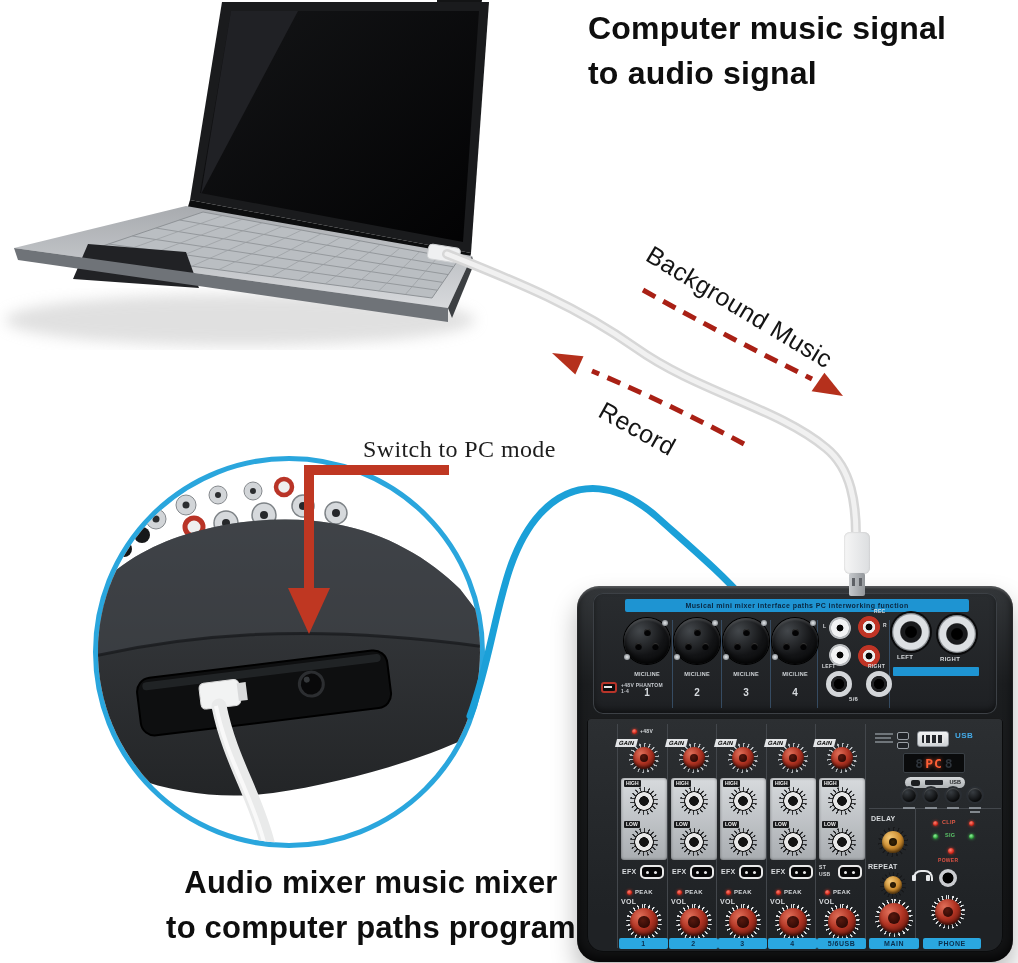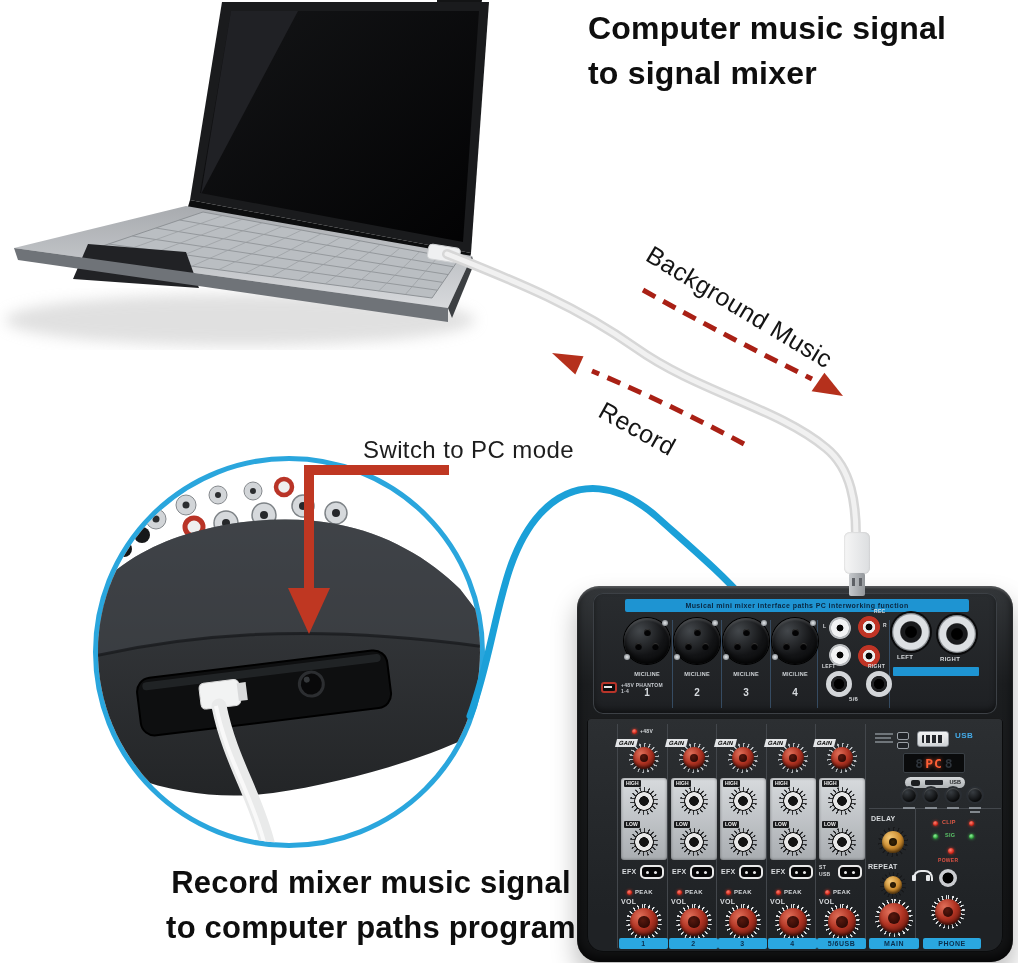--- a/index.html
+++ b/index.html
@@ -9,21 +9,21 @@
   #stage *{box-sizing:border-box;}
   .abs{position:absolute;}
 
   
   .headline{font-weight:bold;color:#0e0e0e;font-size:32px;line-height:45px;letter-spacing:.2px;}
   #title-top{left:588px;top:6px;width:420px;text-align:left;}
   #title-bottom{left:148px;top:860px;width:446px;text-align:center;font-size:31px;}
   .anno{color:#151515;font-size:25px;letter-spacing:.4px;white-space:nowrap;}
   #bg-music-label{left:656px;top:240px;transform:rotate(31deg);transform-origin:0 0;}
   #record-label{left:608px;top:396px;transform:rotate(29deg);transform-origin:0 0;}
-  #switch-label{left:363px;top:436px;font-size:24px;color:#1d1d1d;}
+  #switch-label{left:363px;top:436px;font-size:24px;color:#1d1d1d;font-family:Liberation Serif, serif;}
 
   
   #inset{left:93px;top:456px;width:392px;height:392px;border-radius:50%;
          border:5px solid #2aa6dd;overflow:hidden;background:#fff;}
 
   
   #mixer{left:577px;top:586px;width:436px;height:376px;}
   .mx-body{inset:0;border-radius:22px;background:linear-gradient(180deg,#34373a,#1b1d1f 26%,#121314 92%);
            box-shadow:inset 0 2px 2px rgba(255,255,255,.18),inset 0 -5px 10px rgba(0,0,0,.7),0 14px 26px rgba(0,0,0,.28);}
   .mx-back{left:16px;top:7px;width:404px;height:121px;border-radius:10px;
@@ -225,24 +225,24 @@
 
     <path d="M 744 444 C 696 418, 646 394, 592 371" stroke="#a92015" stroke-width="5" stroke-dasharray="14 9" fill="none"></path>
     <polygon points="552,353 575.3,374.4 583.5,356.2" fill="#b5301c"></polygon>
 
     <path d="M 449 470 L 309 470 L 309 588" stroke="#bf3722" stroke-width="10" fill="none"></path>
     <polygon points="309,634 288,588 330,588" fill="#bf3722"></polygon>
   </svg>
 
   <div class="abs headline" id="title-top">
     <div>Computer music signal</div>
-    <div>to signal mixer</div>
+    <div>to audio signal</div>
   </div>
   <div class="abs headline" id="title-bottom">
-    <div>Record mixer music signal</div>
+    <div>Audio mixer music mixer</div>
     <div>to computer paths program</div>
   </div>
   <div class="abs anno" id="bg-music-label">Background Music</div>
   <div class="abs anno" id="record-label">Record</div>
   <div class="abs anno" id="switch-label">Switch to PC mode</div>
 
   <div class="abs" id="mixer">
     <div class="abs mx-body"></div>
 
     <div class="abs mx-back"></div>

